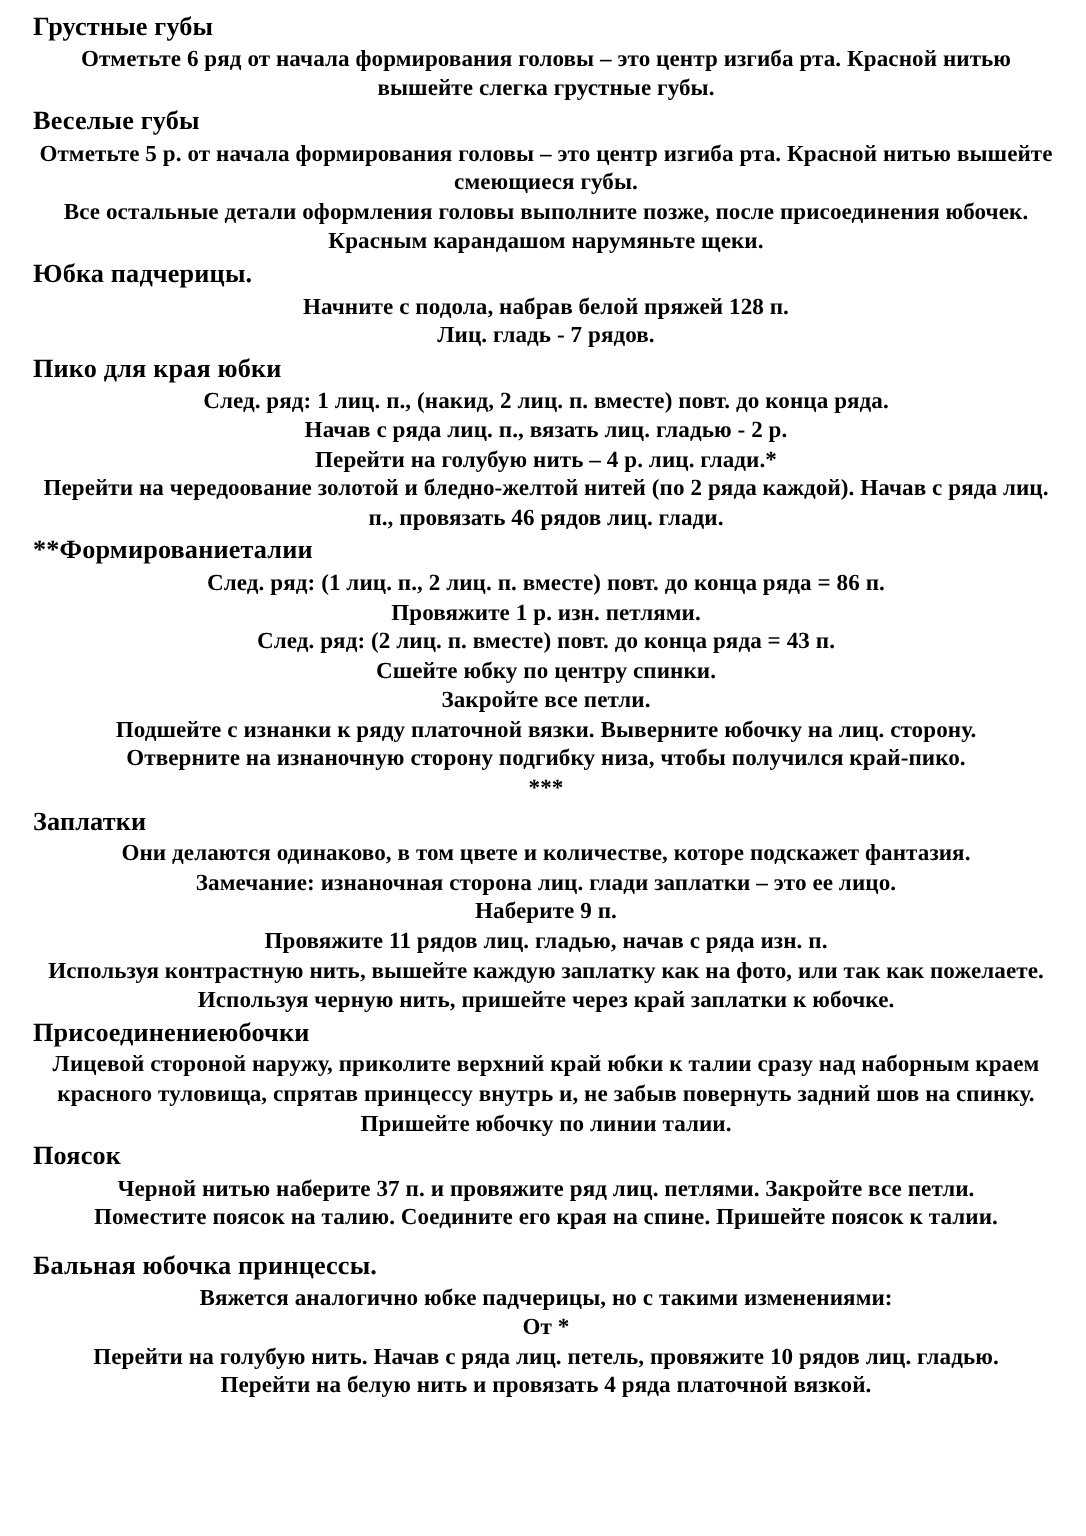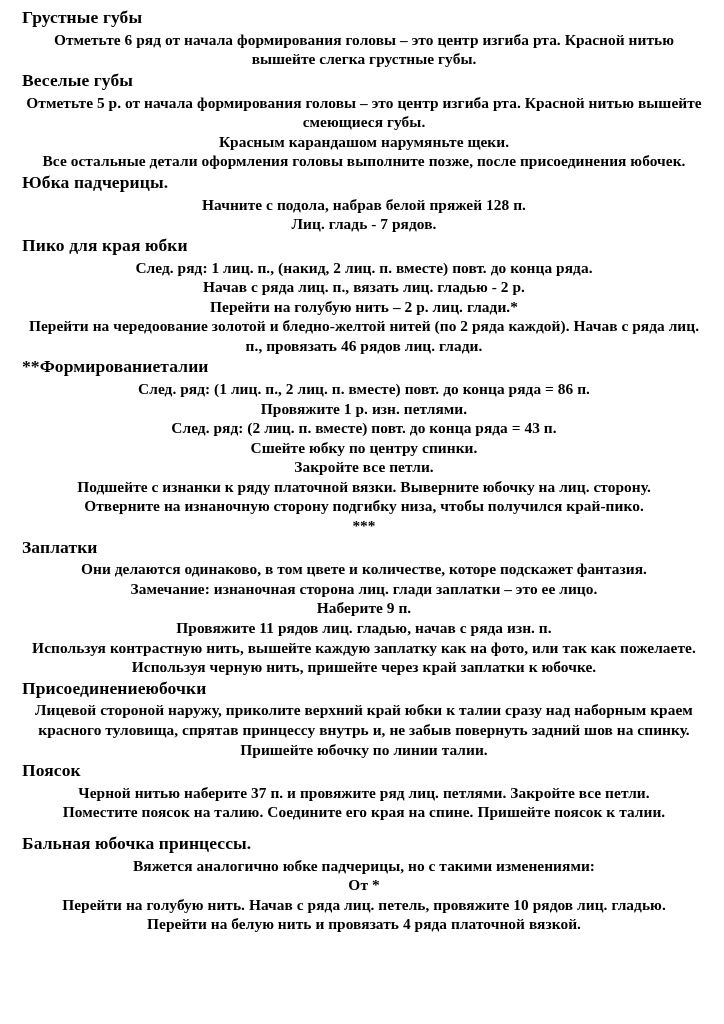--- a/index.html
+++ b/index.html
@@ -40,29 +40,29 @@
 </style>
 </head>
 <body>
 
 <div class="page">
   <div id="content">
       <div class="h">Грустные губы</div>
       <div class="p">Отметьте 6 ряд от начала формирования головы – это центр изгиба рта. Красной нитью вышейте слегка грустные губы.</div>
       <div class="h">Веселые губы</div>
       <div class="p">Отметьте 5 р. от начала формирования головы – это центр изгиба рта. Красной нитью вышейте смеющиеся губы.</div>
+      <div class="p">Все остальные детали оформления головы выполните позже, после присоединения юбочек.</div>
       <div class="p">Красным карандашом нарумяньте щеки.</div>
-      <div class="p">Все остальные детали оформления головы выполните позже, после присоединения юбочек.</div>
       <div class="h">Юбка падчерицы.</div>
       <div class="p">Начните с подола, набрав белой пряжей 128 п.</div>
       <div class="p">Лиц. гладь - 7 рядов.</div>
       <div class="h">Пико для края юбки</div>
       <div class="p">След. ряд: 1 лиц. п., (накид, 2 лиц. п. вместе) повт. до конца ряда.</div>
       <div class="p">Начав с ряда лиц. п.,  вязать лиц. гладью -  2 р.</div>
-      <div class="p">Перейти на голубую нить – 2 р. лиц. глади.*</div>
+      <div class="p">Перейти на голубую нить – 4 р. лиц. глади.*</div>
       <div class="p">Перейти на чередоование золотой и бледно-желтой нитей (по 2 ряда каждой). Начав с ряда лиц. п., провязать 46 рядов лиц. глади.</div>
       <div class="h">**Формированиеталии</div>
       <div class="p">След. ряд: (1 лиц. п., 2 лиц. п. вместе) повт. до конца ряда = 86 п.</div>
       <div class="p">Провяжите 1 р. изн. петлями.</div>
       <div class="p">След. ряд: (2 лиц. п. вместе) повт. до конца ряда = 43 п.</div>
       <div class="p">Сшейте юбку по центру спинки.</div>
       <div class="p">Закройте все петли.</div>
       <div class="p">Подшейте с изнанки к ряду платочной вязки. Выверните юбочку на лиц. сторону.</div>
       <div class="p">Отверните на изнаночную сторону подгибку низа, чтобы получился край-пико.</div>
       <div class="p">***</div>

